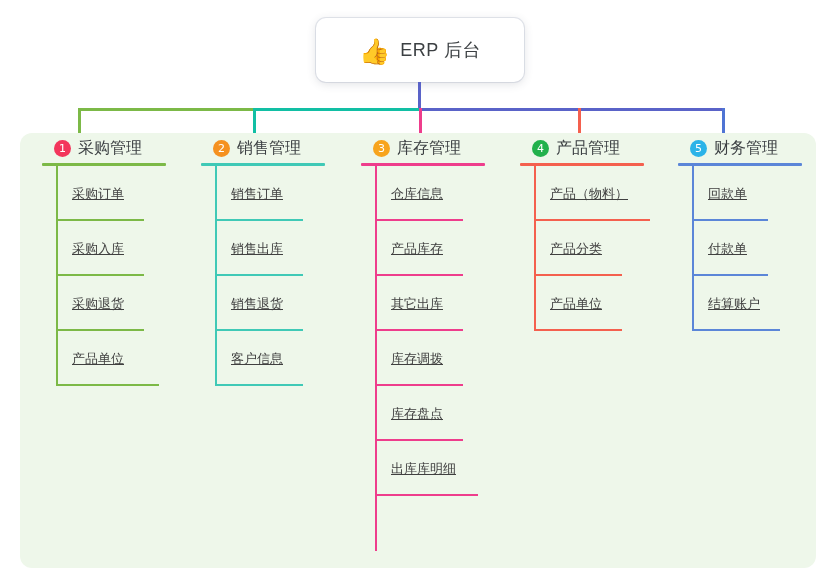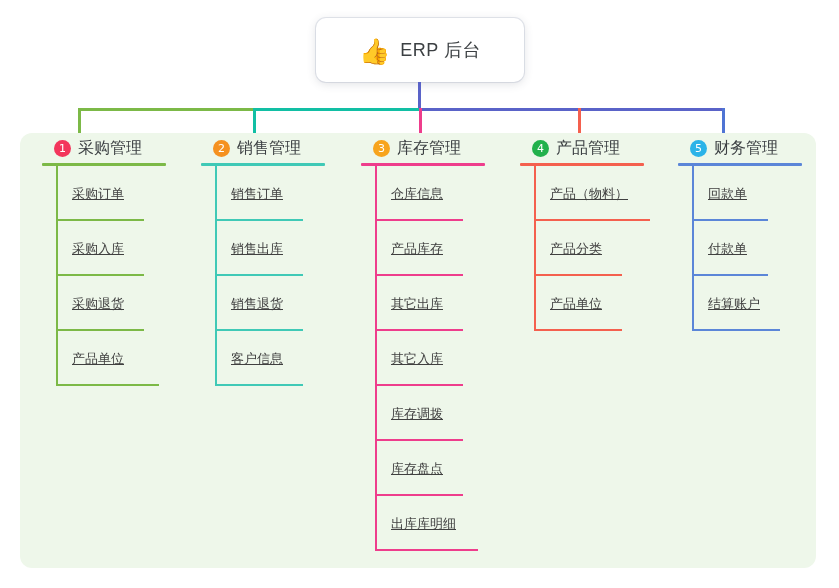--- a/index.html
+++ b/index.html
@@ -237,24 +237,20 @@
         </div>
         <div class="item">
           <span class="item-label">产品库存</span>
           <div class="item-rule" style="width: 88px; background: rgb(238, 61, 140);"></div>
         </div>
         <div class="item">
           <span class="item-label">其它出库</span>
           <div class="item-rule" style="width: 88px; background: rgb(238, 61, 140);"></div>
         </div>
         <div class="item">
-          <span class="item-label">其它入库</span>
-          <div class="item-rule" style="width: 88px; background: rgb(238, 61, 140);"></div>
-        </div>
-        <div class="item">
           <span class="item-label">库存调拨</span>
           <div class="item-rule" style="width: 88px; background: rgb(238, 61, 140);"></div>
         </div>
         <div class="item">
           <span class="item-label">库存盘点</span>
           <div class="item-rule" style="width: 88px; background: rgb(238, 61, 140);"></div>
         </div>
         <div class="item">
           <span class="item-label">出库库明细</span>
           <div class="item-rule" style="width: 103px; background: rgb(238, 61, 140);"></div>

